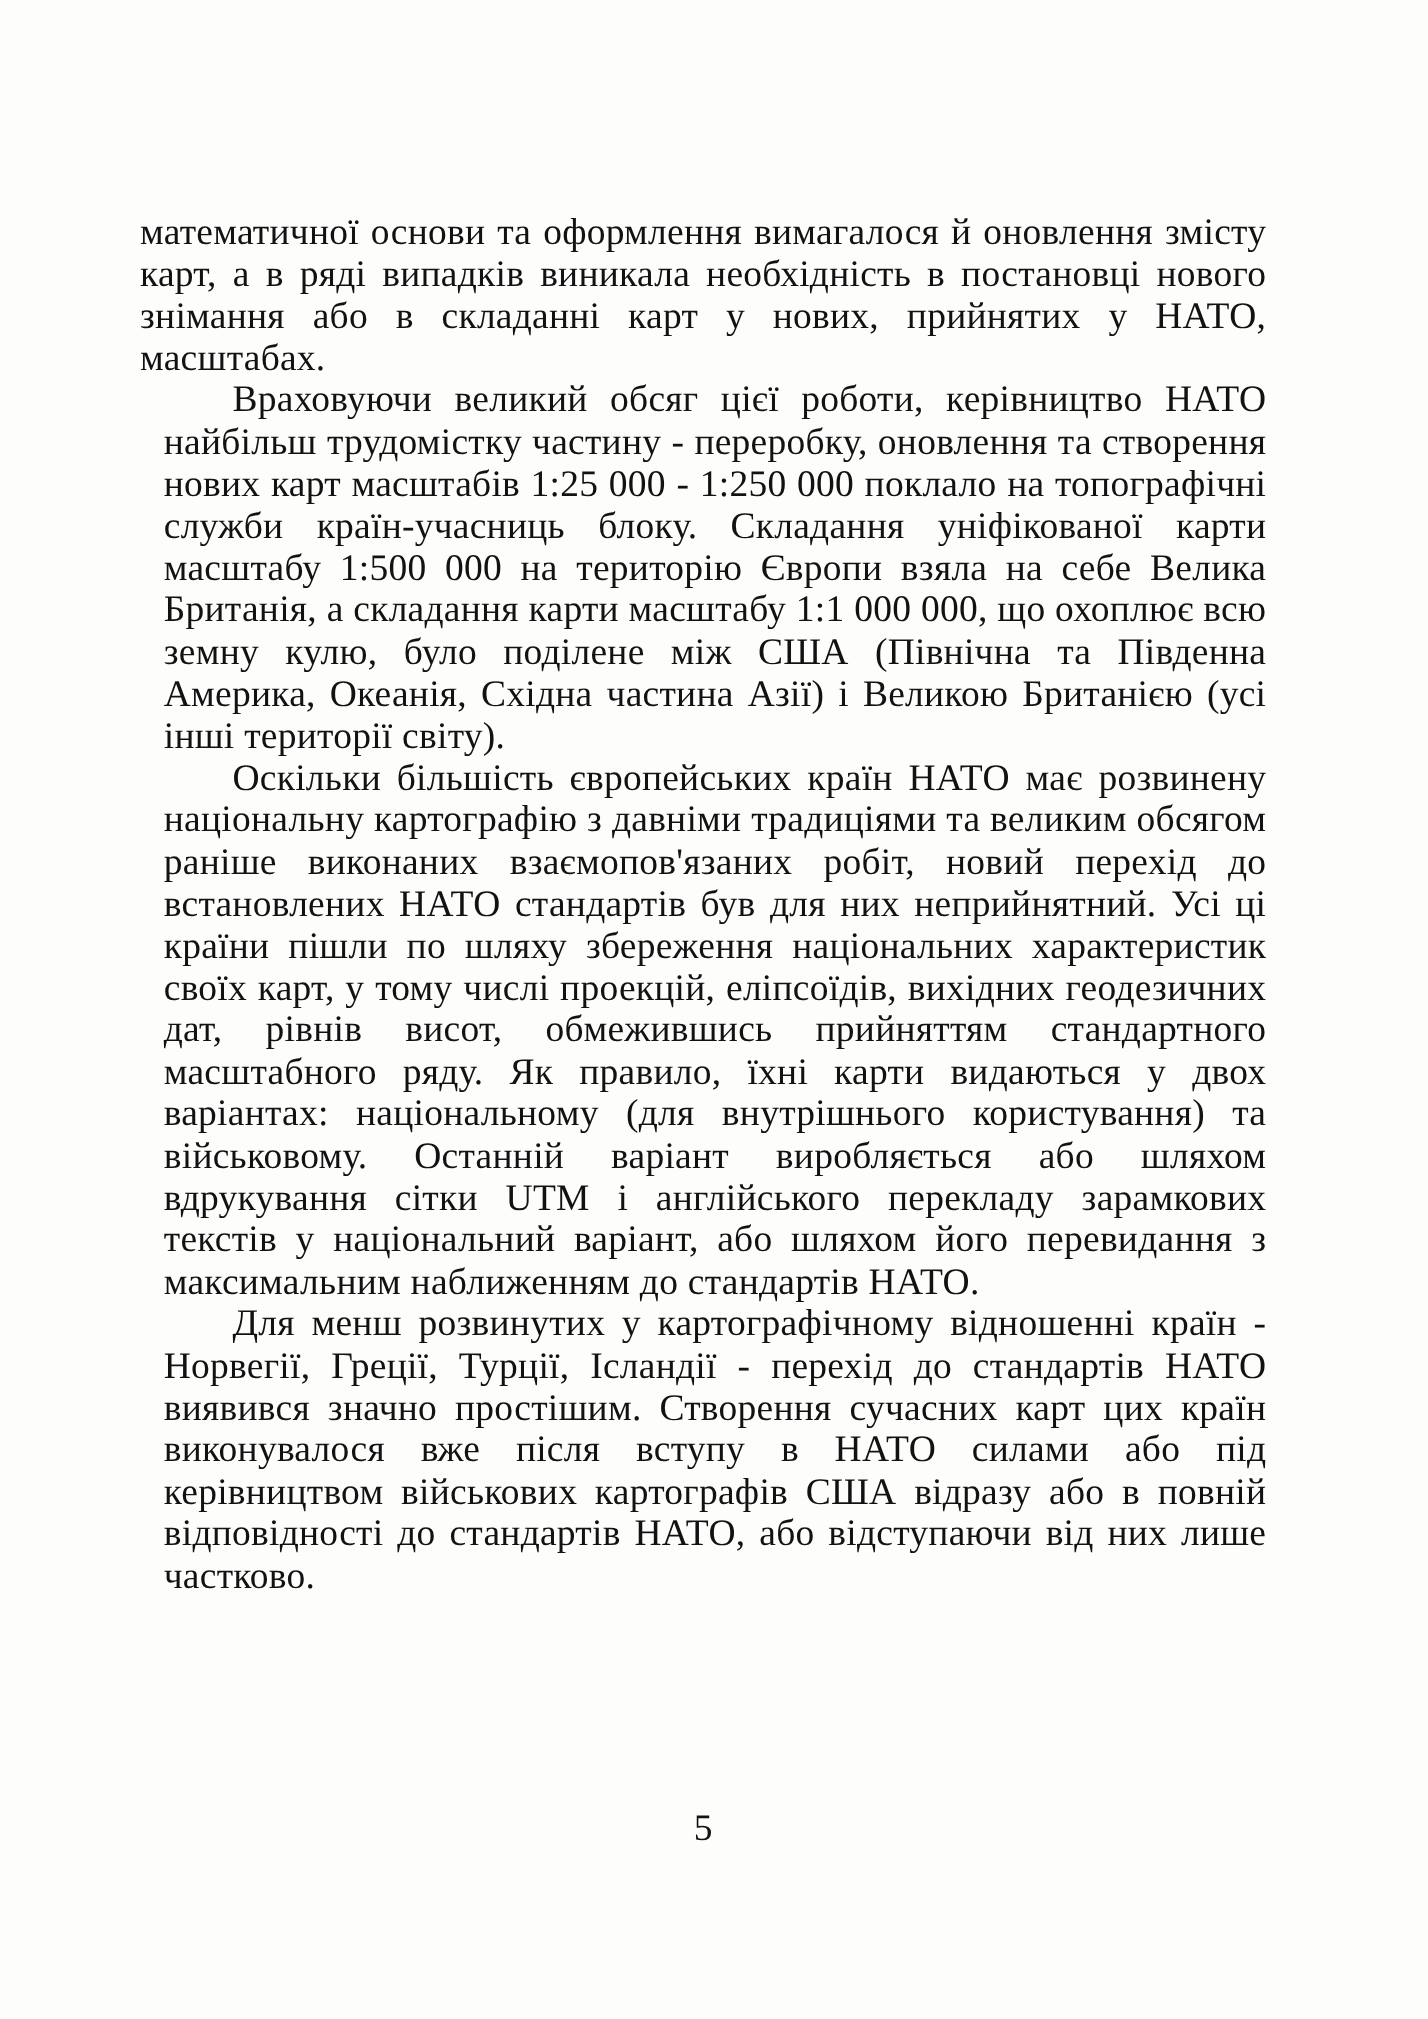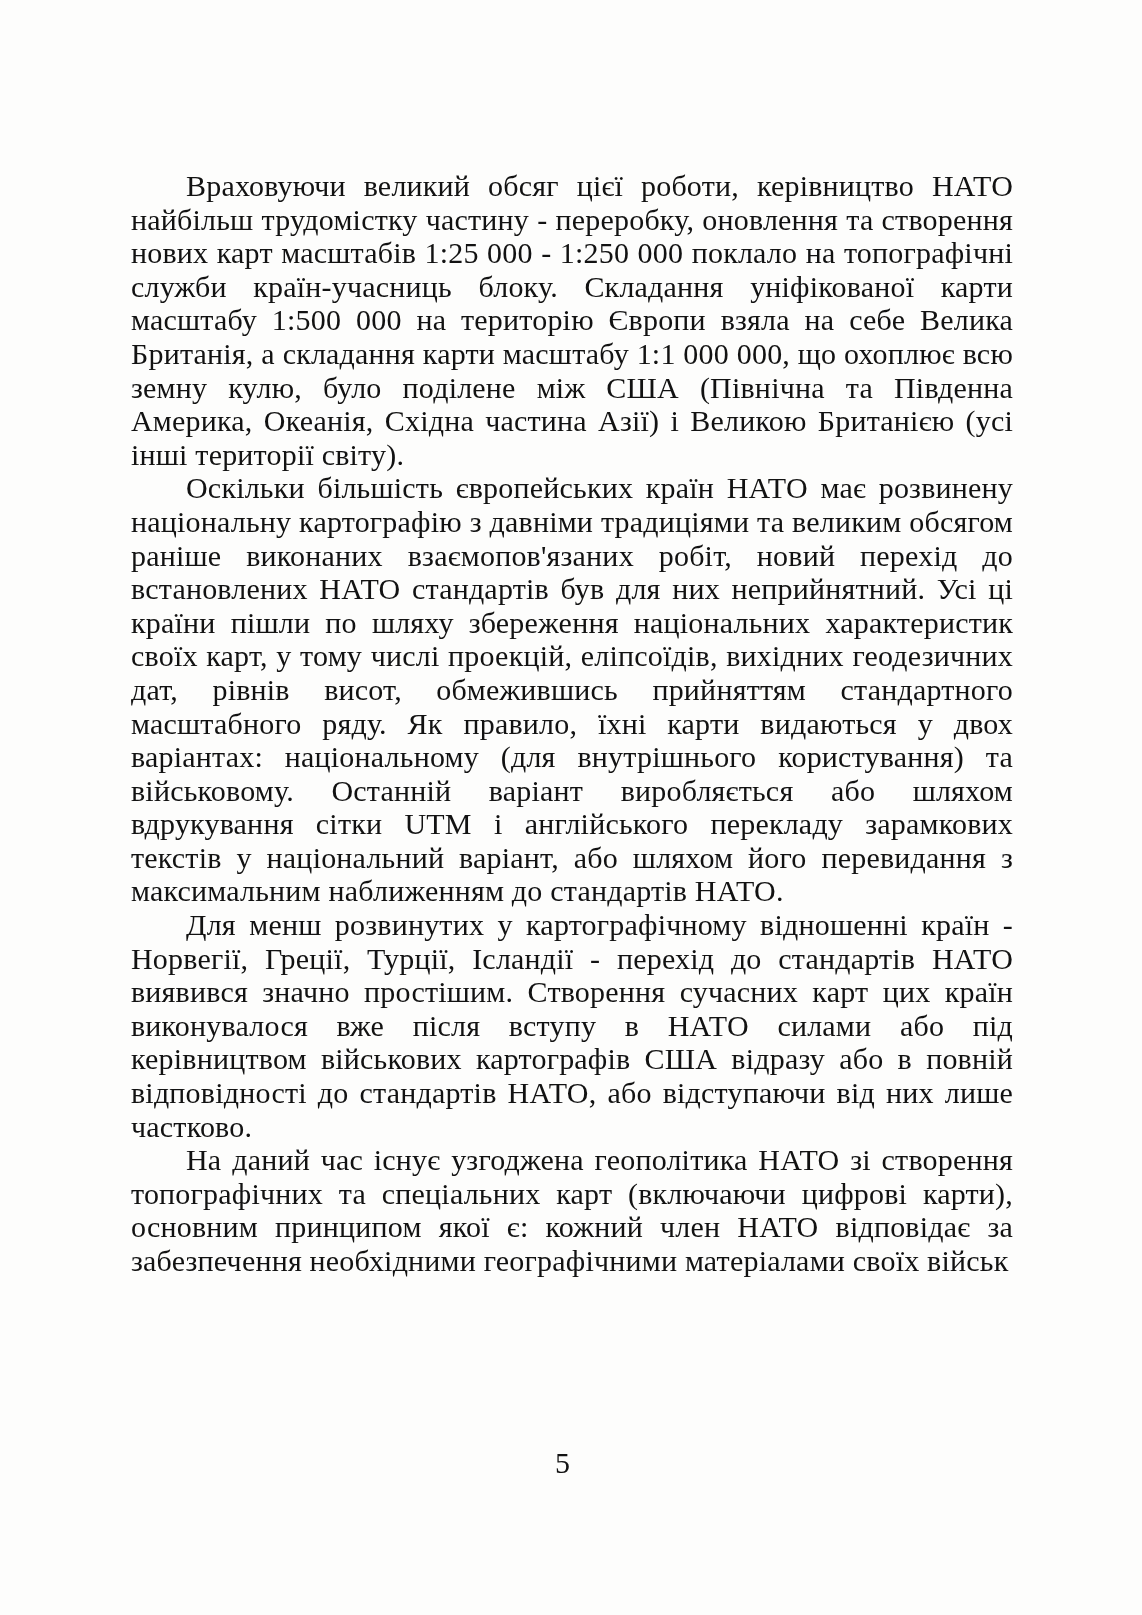--- a/index.html
+++ b/index.html
@@ -45,19 +45,19 @@
     text-align: center;
     font-size: 30px;
     line-height: 34px;
   }
 </style>
 </head>
 <body>
 
 <div class="page">
   <div class="text-block">
+    <p class="para">математичної основи та оформлення вимагалося й оновлення змісту карт, а в ряді випадків виникала необхідність в постановці нового знімання або в складанні карт у нових, прийнятих у НАТО, масштабах.</p>
     <p class="para indented">Враховуючи великий обсяг цієї роботи, керівництво НАТО найбільш трудомістку частину - переробку, оновлення та створення нових карт масштабів 1:25 000 - 1:250 000 поклало на топографічні служби країн-учасниць блоку. Складання уніфікованої карти масштабу 1:500 000 на територію Європи взяла на себе Велика Британія, а складання карти масштабу 1:1 000 000, що охоплює всю земну кулю, було поділене між США (Північна та Південна Америка, Океанія, Східна частина Азії) і Великою Британією (усі інші території світу).</p>
     <p class="para indented">Оскільки більшість європейських країн НАТО має розвинену національну картографію з давніми традиціями та великим обсягом раніше виконаних взаємопов'язаних робіт, новий перехід до встановлених НАТО стандартів був для них неприйнятний. Усі ці країни пішли по шляху збереження національних характеристик своїх карт, у тому числі проекцій, еліпсоїдів, вихідних геодезичних дат, рівнів висот, обмежившись прийняттям стандартного масштабного ряду. Як правило, їхні карти видаються у двох варіантах: національному (для внутрішнього користування) та військовому. Останній варіант виробляється або шляхом вдрукування сітки UTM і англійського перекладу зарамкових текстів у національний варіант, або шляхом його перевидання з максимальним наближенням до стандартів НАТО.</p>
     <p class="para indented">Для менш розвинутих у картографічному відношенні країн - Норвегії, Греції, Турції, Ісландії - перехід до стандартів НАТО виявився значно простішим. Створення сучасних карт цих країн виконувалося вже після вступу в НАТО силами або під керівництвом військових картографів США відразу або в повній відповідності до стандартів НАТО, або відступаючи від них лише частково.</p>
-    <p class="para indented">На даний час існує узгоджена геополітика НАТО зі створення топографічних та спеціальних карт (включаючи цифрові карти), основним принципом якої є: кожний член НАТО відповідає за забезпечення необхідними географічними матеріалами своїх військ</p>
   </div>
   <div class="page-number">5</div>
 </div>
 
 </body></html>

